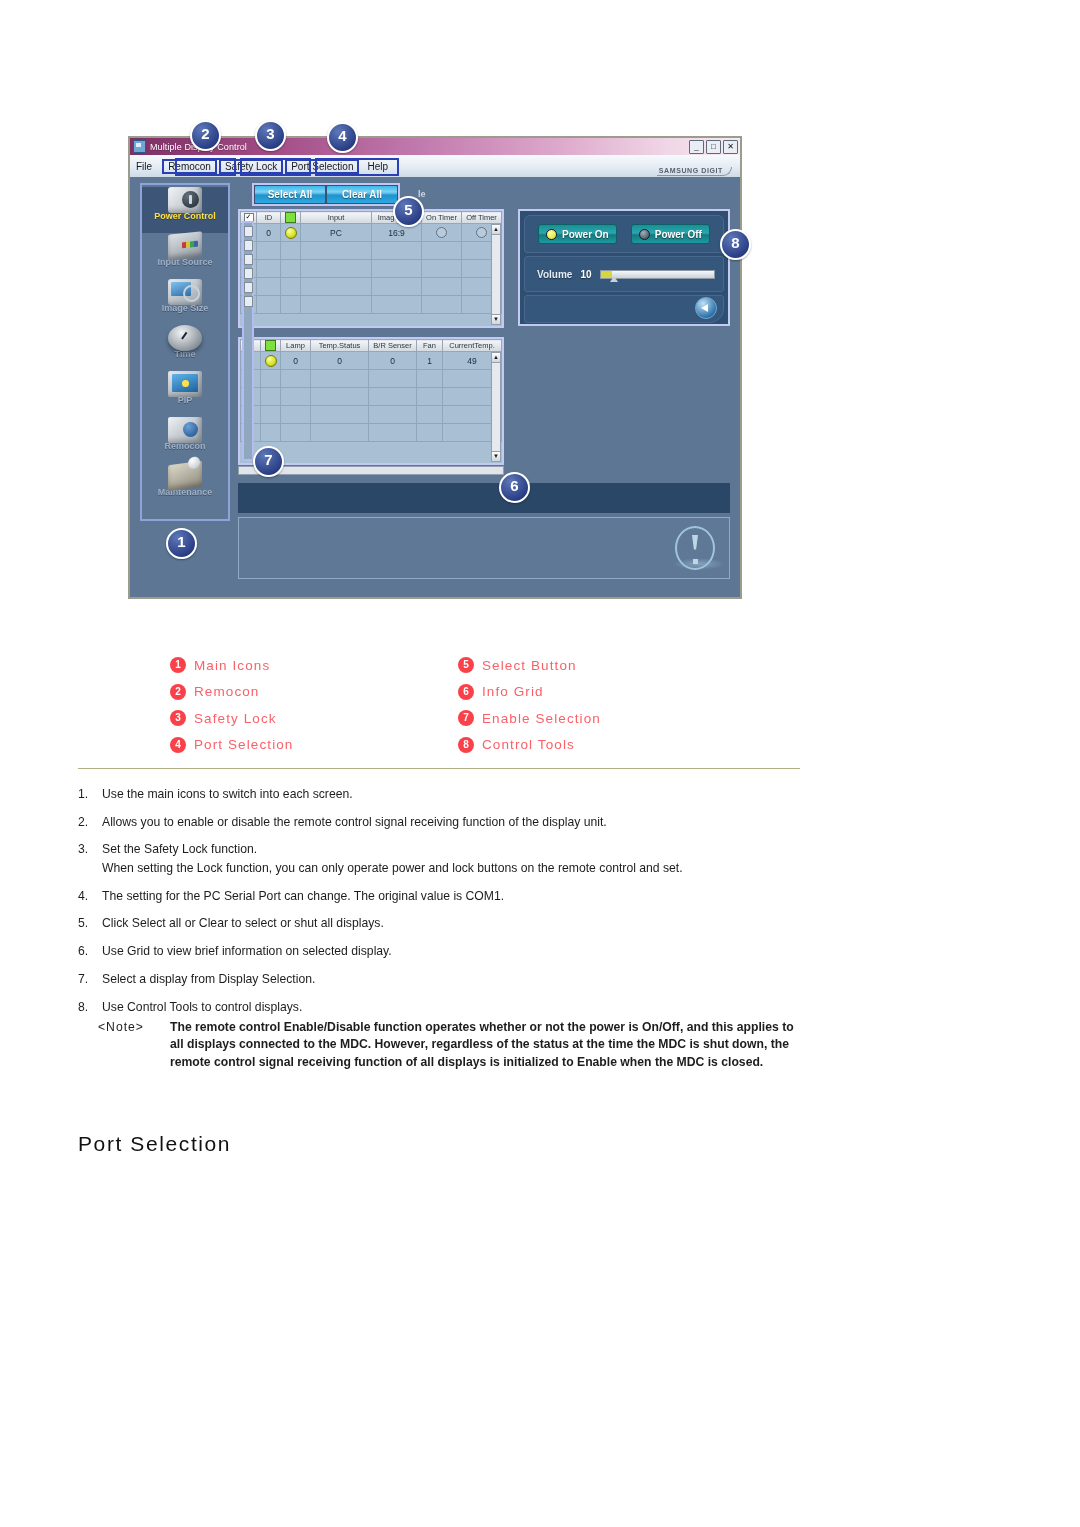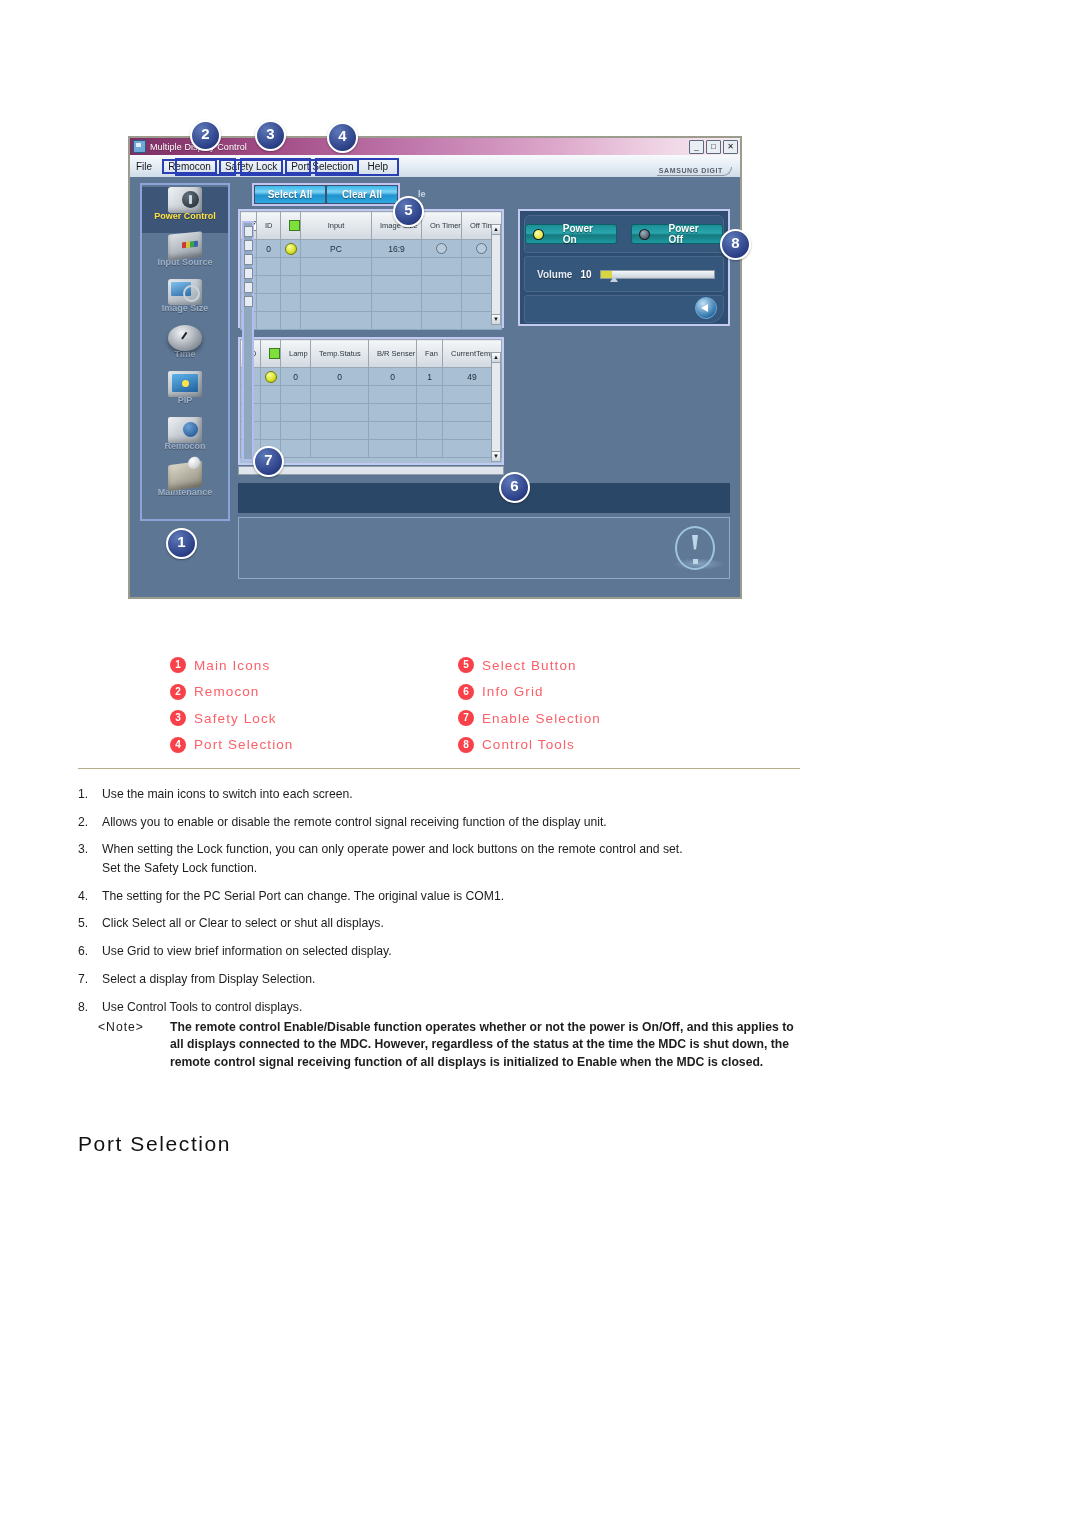--- a/index.html
+++ b/index.html
@@ -230,21 +230,21 @@
     font-size: 8px;
     color: #20313f;
     table-layout: fixed;
   }
   table.dg th {
     background: linear-gradient(to bottom,#f4f6f8,#d2d9e0);
     border: 1px solid #9aa6b3;
     font-weight: normal;
     font-size: 7.5px;
     height: 11px;
-    padding: 8px;
+    padding: 0;
     color: #2b3742;
     white-space: nowrap;
     overflow: hidden;
   }
   table.dg td {
     border: 1px solid #8fa7bd;
     height: 17px;
     text-align: center;
     background: #a9c0d4;
     padding: 0;
@@ -341,21 +341,21 @@
     gap: 14px;
   }
   .pbtn {
     background: linear-gradient(to bottom,#1b8e95 0%, #2aa7ae 45%, #16787f 55%, #1e9aa1 100%);
     border: 1px solid #0f6066;
     border-radius: 3px;
     height: 18px;
     padding: 0 7px;
     display: flex;
     align-items: center;
-    gap: 19px;
+    gap: 5px;
     color: #ffffff;
     font-size: 10px;
     font-weight: bold;
     text-shadow: 0 1px 1px rgba(0,0,0,.5);
   }
   .pbtn .dot-on{width:9px;height:9px;border-radius:50%;background:radial-gradient(circle at 35% 30%,#fbffa8,#d6de1e);border:1px solid #1c1c1c;}
   .pbtn .dot-off{width:9px;height:9px;border-radius:50%;background:radial-gradient(circle at 35% 30%,#9fb0bd,#33404c);border:1px solid #1c1c1c;}
 
   .ctrl-row2 {
     margin-top: 3px;
@@ -866,22 +866,22 @@
   </div>
   <div class="step">
     <div class="num">2.</div>
     <div class="txt">
       <div>Allows you to enable or disable the remote control signal receiving function of the display unit.</div>
     </div>
   </div>
   <div class="step">
     <div class="num">3.</div>
     <div class="txt">
+      <div>Set the Safety Lock function.</div>
       <div>When setting the Lock function, you can only operate power and lock buttons on the remote control and set.</div>
-      <div>Set the Safety Lock function.</div>
     </div>
   </div>
   <div class="step">
     <div class="num">4.</div>
     <div class="txt">
       <div>The setting for the PC Serial Port can change. The original value is COM1.</div>
     </div>
   </div>
   <div class="step">
     <div class="num">5.</div>

